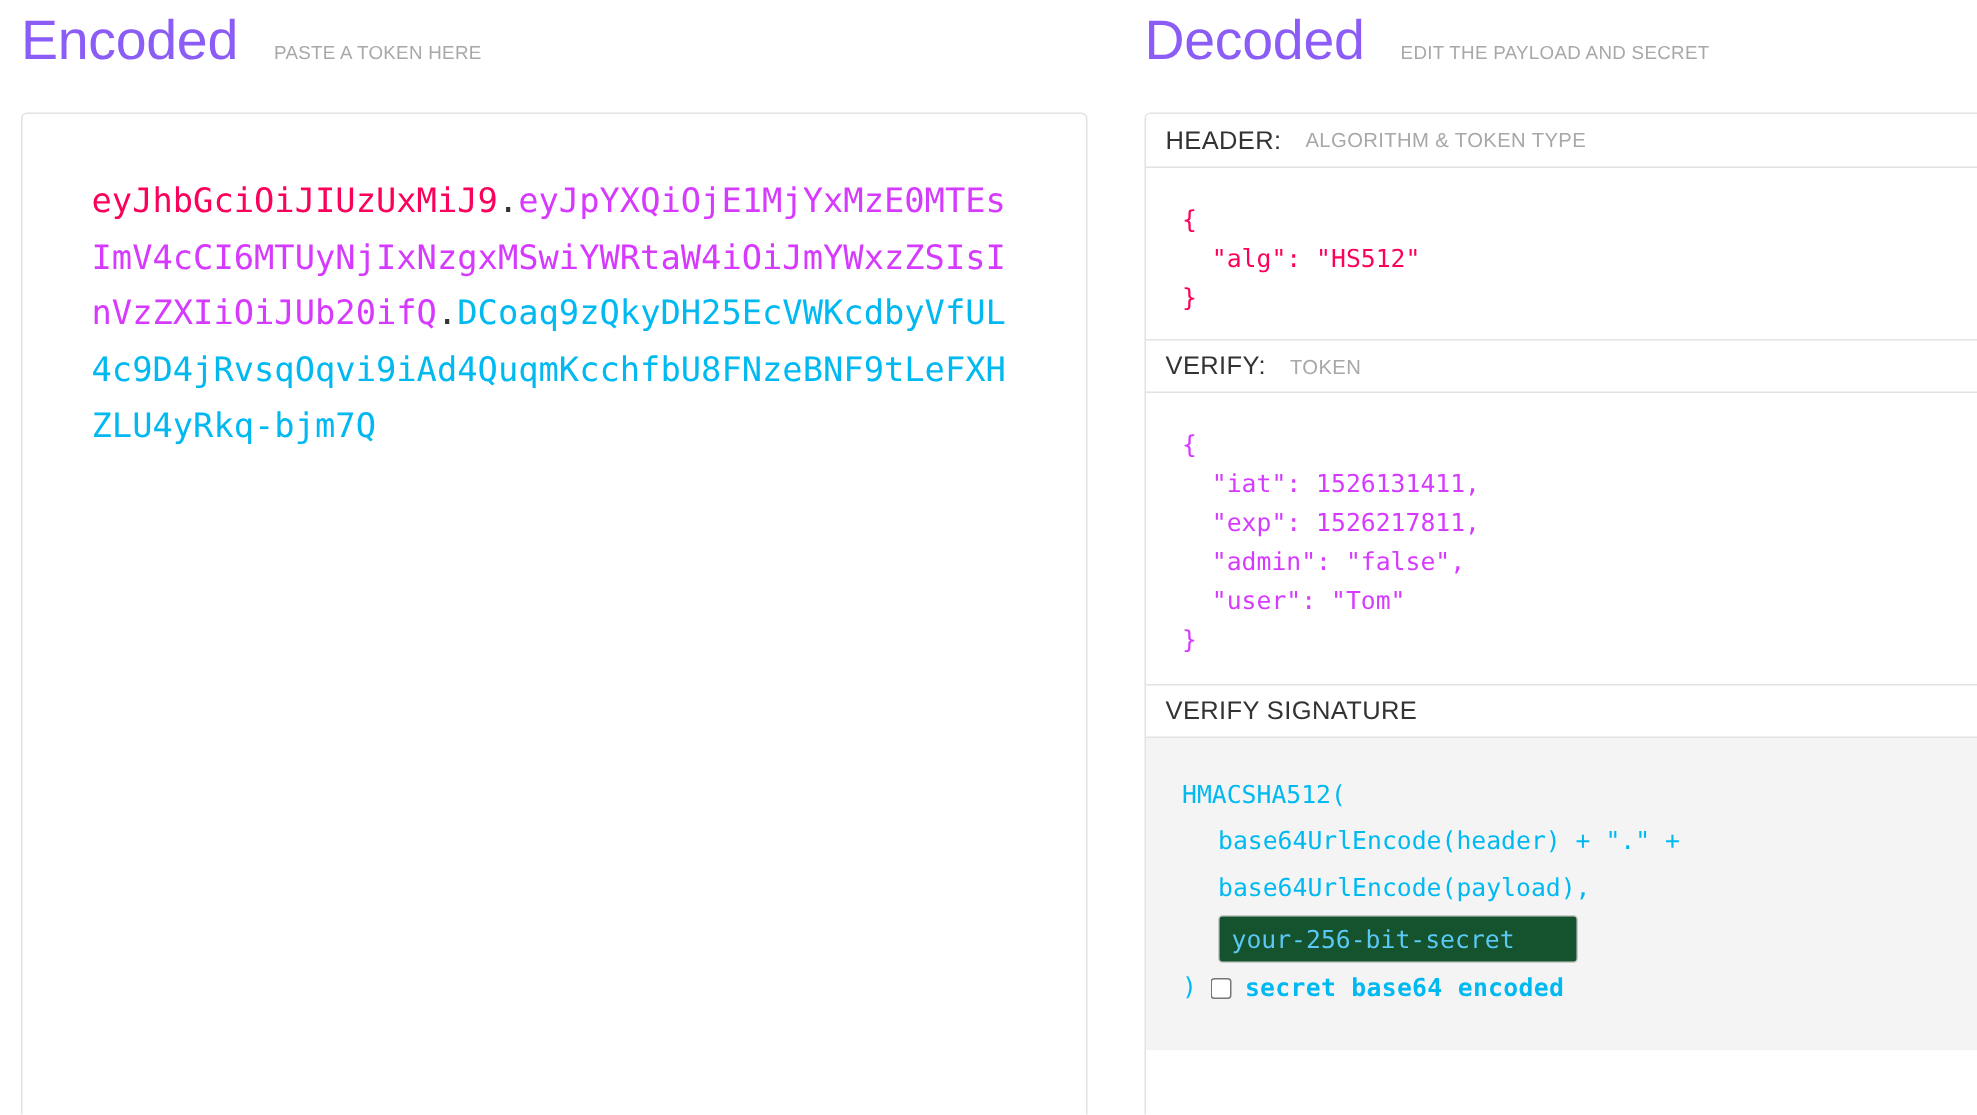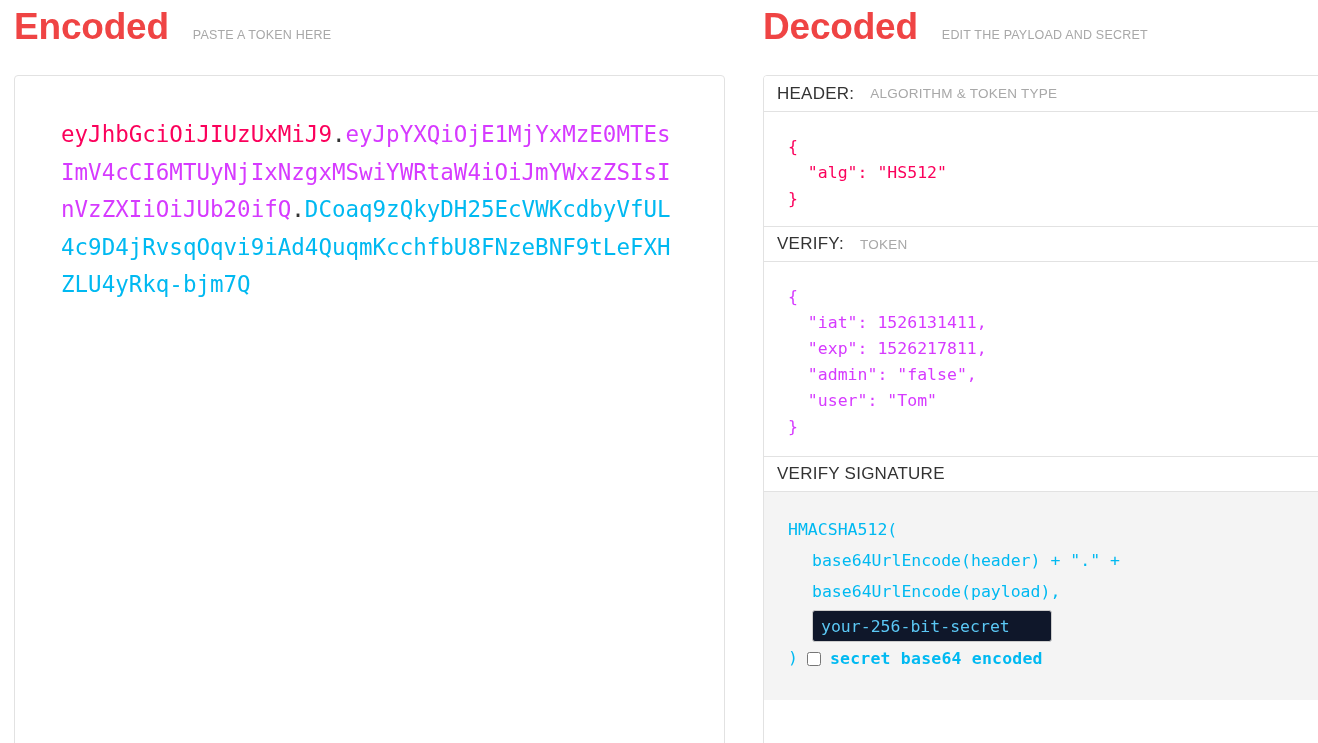--- a/index.html
+++ b/index.html
@@ -21,22 +21,22 @@
 
   
   .col-heading {
     position: absolute;
     display: flex;
     align-items: baseline;
     white-space: nowrap;
   }
   .col-heading .title {
     font-size: 37px;
-    font-weight: 700;
-    color: #ef4444;
+    font-weight: 400;
+    color: #8b5cf6;
     letter-spacing: -0.2px;
     line-height: 1;
   }
   .col-heading .subtitle {
     font-size: 12.5px;
     color: #a8a8a8;
     letter-spacing: 0.2px;
     margin-left: 24px;
     text-transform: uppercase;
   }
@@ -145,21 +145,21 @@
 
   .secret-row {
     padding-left: 48px;
     margin-top: 3px;
   }
   .secret-input {
     width: 240px;
     height: 32px;
     border: 1px solid #cccccc;
     border-radius: 3px;
-    background: #0f172a;
+    background: #14532d;
     color: #5bc8f5;
     font-family: "DejaVu Sans Mono", "Liberation Mono", monospace;
     font-size: 16.5px;
     padding: 0 8px;
     outline: none;
   }
   .secret-input::placeholder { color: #5bc8f5; }
 
   .close-row {
     display: flex;

